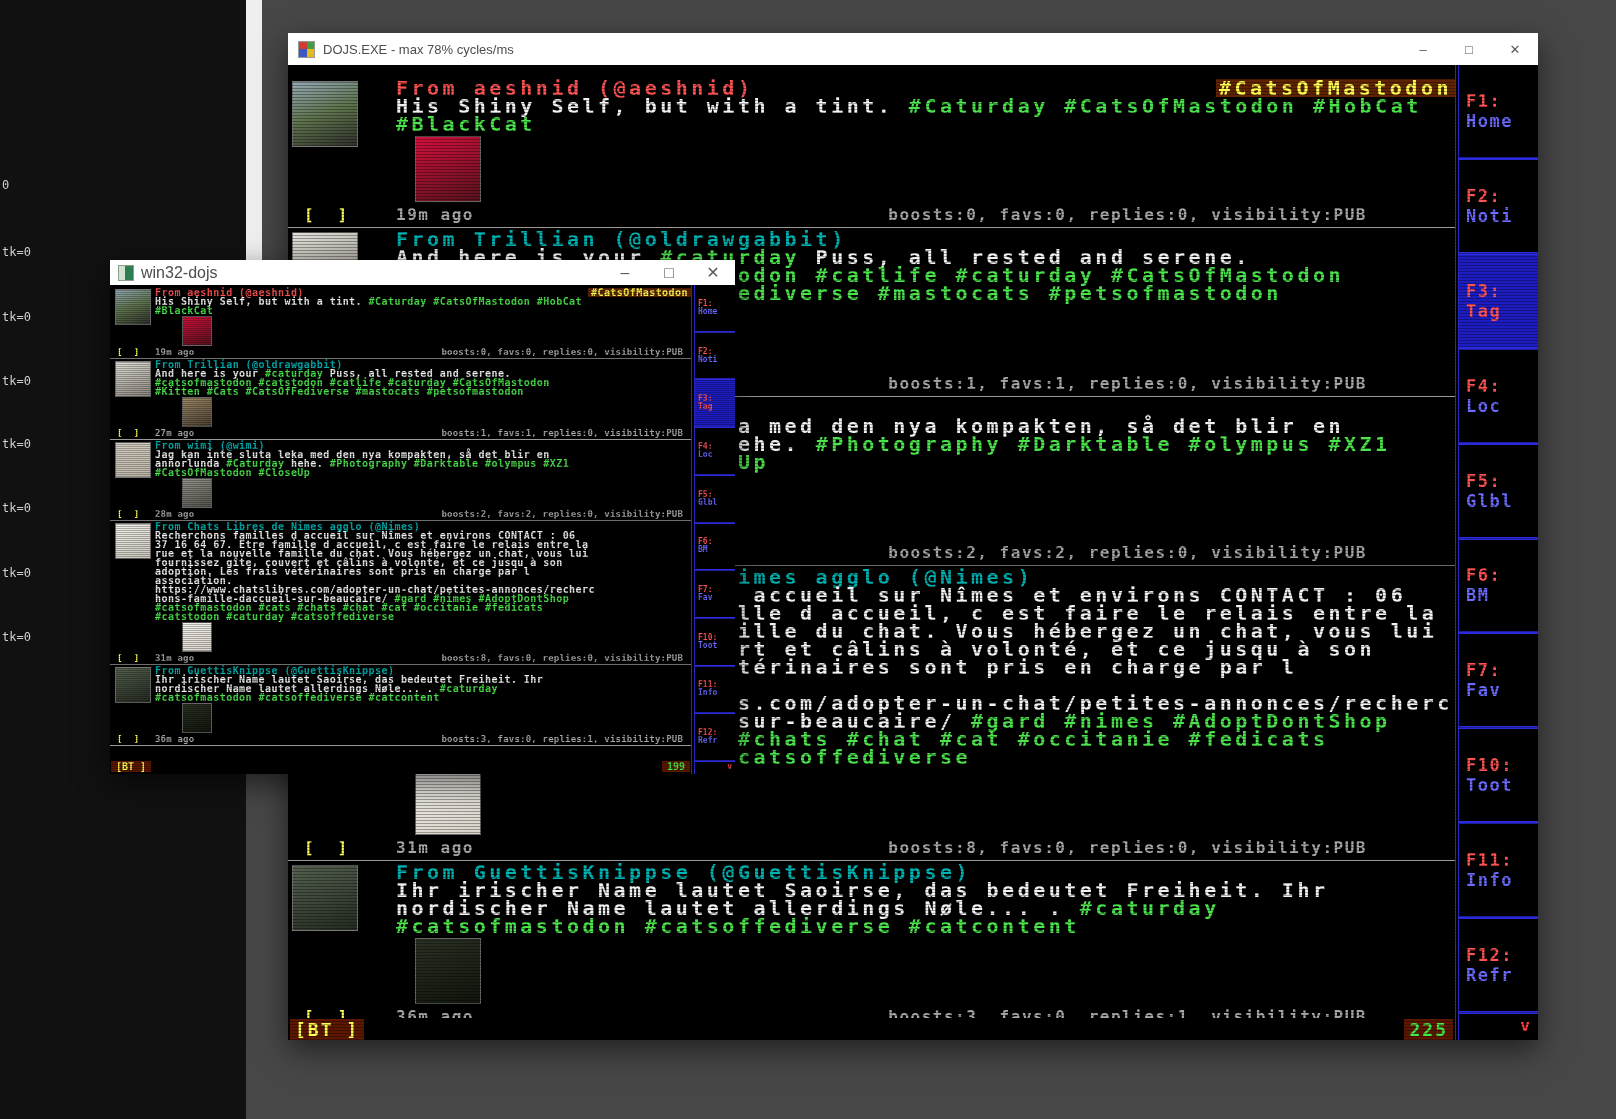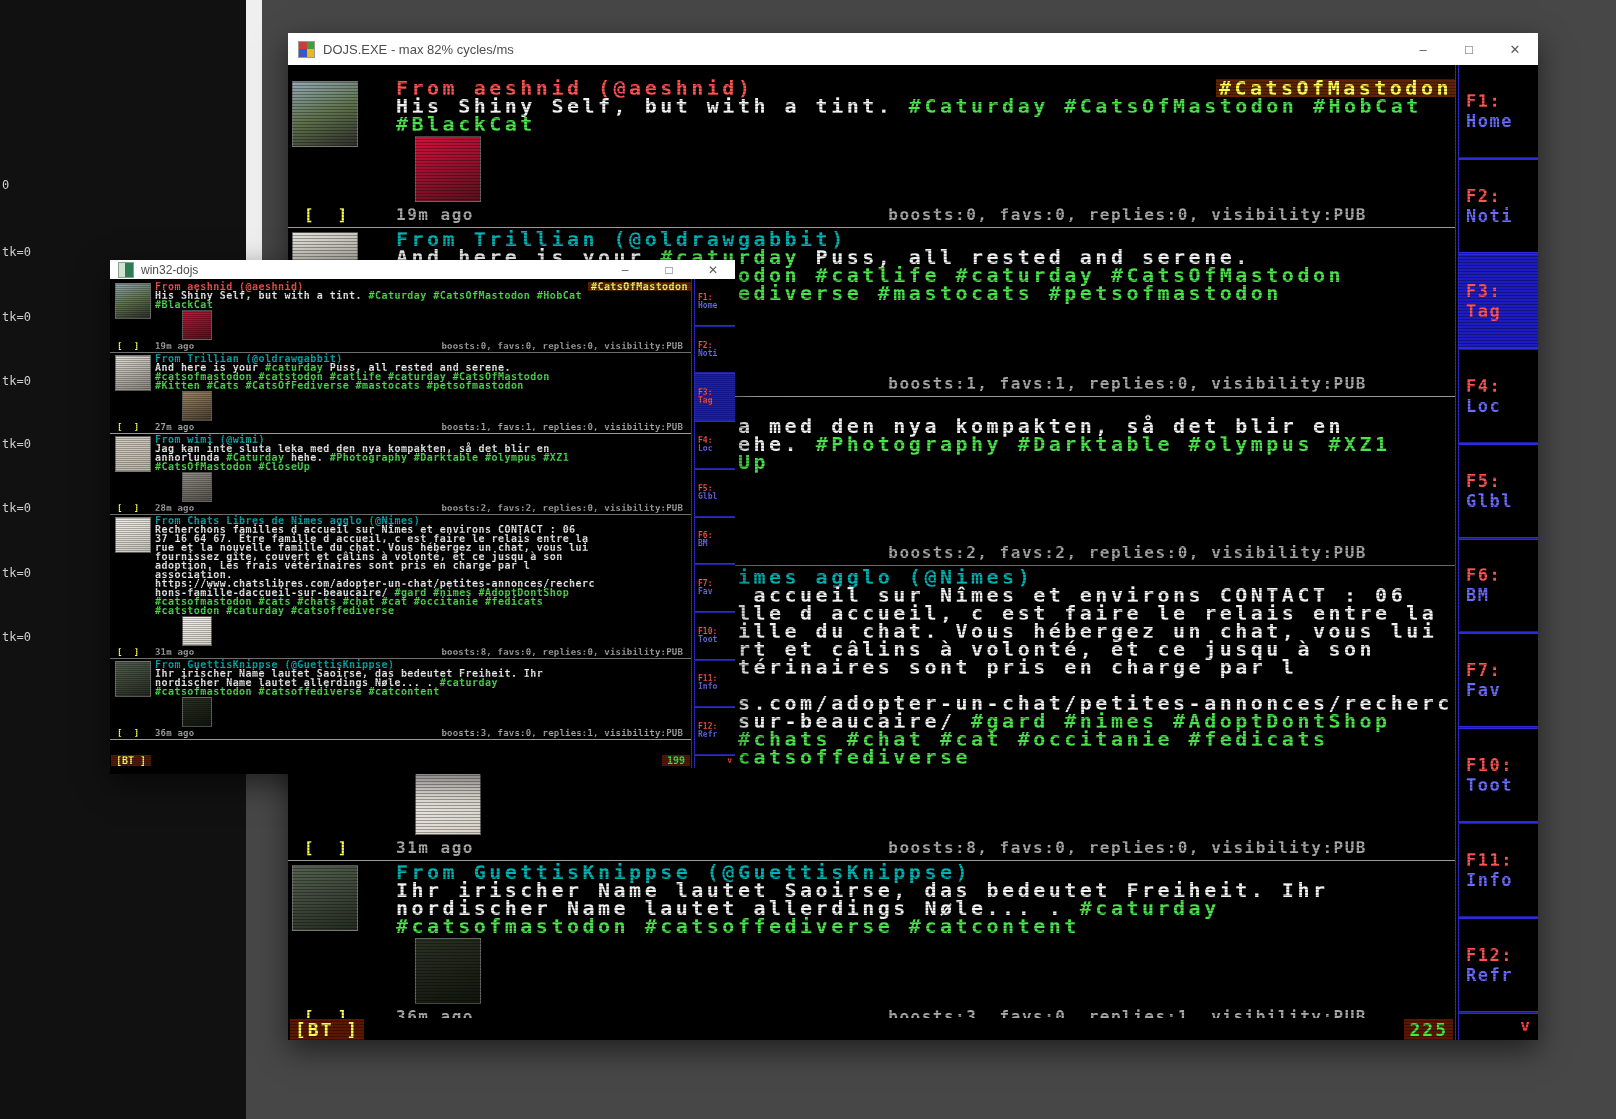--- a/index.html
+++ b/index.html
@@ -12,21 +12,21 @@
   .term-line{position:absolute;left:2px;color:#cfcfcf;font:12px "DejaVu Sans Mono",monospace;white-space:pre;}
   .scroll-strip{position:absolute;left:246px;top:0;width:16px;height:346px;background:#efefef;}
   .scroll-strip::after{content:"";position:absolute;left:0;right:0;bottom:0;height:14px;background:#bdbdbd;}
 
   
   .window{position:absolute;box-shadow:0 10px 28px rgba(0,0,0,.55);background:#000;}
   .titlebar{background:#ffffff;display:flex;align-items:center;font-family:"Liberation Sans",sans-serif;color:#4d4d4d;}
   #main-window{left:288px;top:33px;width:1250px;height:1007px;z-index:10;}
   #small-window{left:110px;top:260px;width:625px;height:514px;z-index:20;}
   #main-window .titlebar{height:32px;font-size:13px;}
-  #small-window .titlebar{height:19px;font-size:12px;}
+  #small-window .titlebar{height:25px;font-size:16px;}
   .title-icon{width:15px;height:15px;margin:0 8px 0 10px;display:grid;grid-template-columns:1fr 1fr;grid-template-rows:1fr 1fr;border:1px solid #999;background:#fff;flex:none;}
   .title-icon i:nth-child(1){background:#d23b33;}
   .title-icon i:nth-child(2){background:#3f9e3f;}
   .title-icon i:nth-child(3){background:#3a57c4;}
   .title-icon i:nth-child(4){background:#e8b91f;}
   .title-icon2{width:14px;height:14px;margin:0 7px 0 8px;border:1px solid #8aa08a;background:linear-gradient(90deg,#cfe3cf 0 45%,#2e7d52 45%);flex:none;}
   .win-buttons{margin-left:auto;display:flex;height:100%;}
   .win-btn{width:46px;display:flex;align-items:center;justify-content:center;color:#5a5a5a;}
   #small-window .win-btn{width:44px;}
 
@@ -106,21 +106,21 @@
 <div class="scroll-strip"></div>
 
 <div class="window" id="main-window">
   <div class="titlebar">
     <span class="title-icon">
         <i></i>
         <i></i>
         <i></i>
         <i></i>
       </span>
-    <span>DOJS.EXE - max 82% cycles/ms</span>
+    <span>DOJS.EXE - max 78% cycles/ms</span>
     <span class="win-buttons">
       <span class="win-btn">–</span>
       <span class="win-btn">□</span>
       <span class="win-btn">✕</span>
     </span>
   </div>
   <div class="dos">
     <div class="posts-col">
       <div class="posts-list">
           <div class="post">

